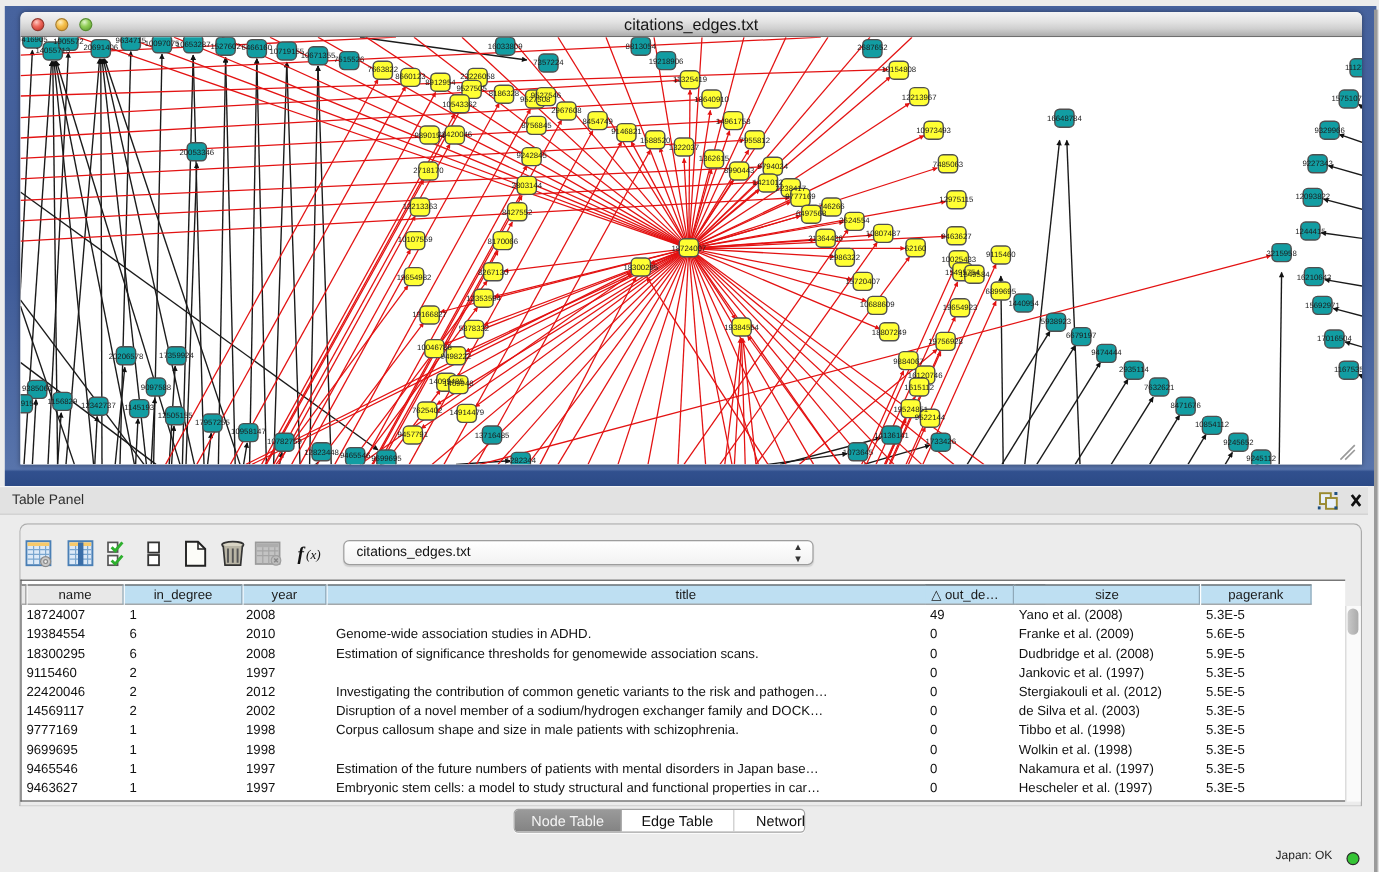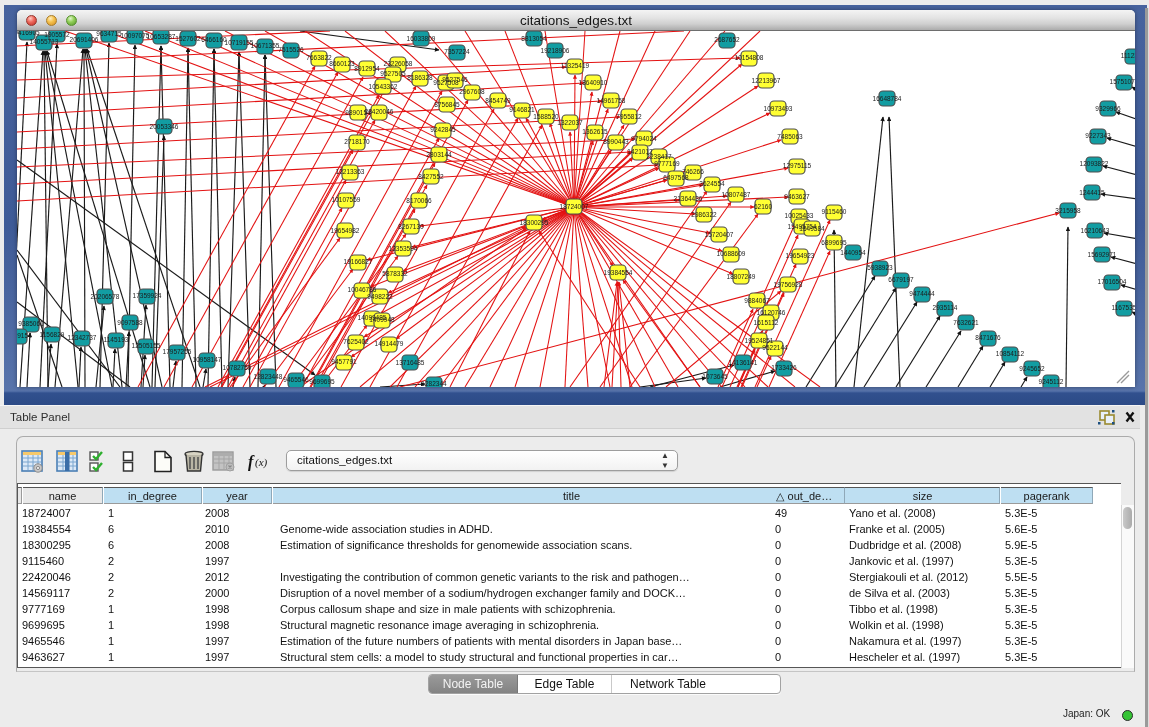--- a/index.html
+++ b/index.html
@@ -34,21 +34,21 @@
 
 #sbar{left:1121px;top:505px;width:13px;height:163px;background:#fafafa;
  border-left:1px solid #d5d5d5}
 #sthumb{left:1123px;top:507px;width:9px;height:22px;border-radius:5px;
  background:linear-gradient(90deg,#c9c9c9,#ababab)}
 
 #dd{left:286px;top:450px;width:392px;height:21px;background:linear-gradient(180deg,#fff,#f2f2f2);
  border:1px solid #9d9d9d;border-radius:5px;font-size:11.5px;color:#111;line-height:19px;
  padding-left:10px;box-shadow:0 1px 1px rgba(0,0,0,.12)}
 
-#tabs{left:428px;top:674px;width:353px;height:20px;border:1px solid #a2a2a2;
+#tabs{left:428px;top:674px;width:243px;height:20px;border:1px solid #a2a2a2;
  border-radius:4px;background:#fff;overflow:hidden;box-shadow:0 1px 0 rgba(255,255,255,.8)}
 .tab{position:absolute;top:0;height:100%;font-size:12px;line-height:19px;text-align:center;color:#111}
 #tab1{left:0;width:89px;background:linear-gradient(180deg,#9a9a9a,#838383);color:#f4f4f4;
  border-right:1px solid #787878}
 #tab2{left:89px;width:94px;border-right:1px solid #c9c9c9}
 #tab3{left:183px;width:112px}
 #mem{left:1063px;top:708px;font-size:10px;color:#222}
 #dot{left:1122px;top:710px;width:11px;height:11px;border-radius:50%;background:#35c435;border:1.5px solid #2b2b2b}
 .icon{position:absolute;top:450px}
 </style></head><body>
@@ -632,21 +632,21 @@
     <span style="left:775px">49</span>
     <span style="left:849px">Yano et al. (2008)</span>
     <span style="left:1005px">5.3E-5</span>
   </div>
 <div class="row" style="top:521px">
     <span style="left:22px">19384554</span>
     <span style="left:108px">6</span>
     <span style="left:205px">2010</span>
     <span style="left:280px">Genome-wide association studies in ADHD.</span>
     <span style="left:775px">0</span>
-    <span style="left:849px">Franke et al. (2005)</span>
+    <span style="left:849px">Franke et al. (2009)</span>
     <span style="left:1005px">5.6E-5</span>
   </div>
 <div class="row" style="top:537px">
     <span style="left:22px">18300295</span>
     <span style="left:108px">6</span>
     <span style="left:205px">2008</span>
     <span style="left:280px">Estimation of significance thresholds for genomewide association scans.</span>
     <span style="left:775px">0</span>
     <span style="left:849px">Dudbridge et al. (2008)</span>
     <span style="left:1005px">5.9E-5</span>
@@ -664,58 +664,57 @@
     <span style="left:108px">2</span>
     <span style="left:205px">2012</span>
     <span style="left:280px">Investigating the contribution of common genetic variants to the risk and pathogen…</span>
     <span style="left:775px">0</span>
     <span style="left:849px">Stergiakouli et al. (2012)</span>
     <span style="left:1005px">5.5E-5</span>
   </div>
 <div class="row" style="top:585px">
     <span style="left:22px">14569117</span>
     <span style="left:108px">2</span>
-    <span style="left:205px">2000</span>
+    <span style="left:205px">2002</span>
     <span style="left:280px">Disruption of a novel member of a sodium/hydrogen exchanger family and DOCK…</span>
     <span style="left:775px">0</span>
     <span style="left:849px">de Silva et al. (2003)</span>
     <span style="left:1005px">5.3E-5</span>
   </div>
 <div class="row" style="top:601px">
     <span style="left:22px">9777169</span>
     <span style="left:108px">1</span>
     <span style="left:205px">1998</span>
     <span style="left:280px">Corpus callosum shape and size in male patients with schizophrenia.</span>
     <span style="left:775px">0</span>
     <span style="left:849px">Tibbo et al. (1998)</span>
     <span style="left:1005px">5.3E-5</span>
   </div>
 <div class="row" style="top:617px">
     <span style="left:22px">9699695</span>
     <span style="left:108px">1</span>
     <span style="left:205px">1998</span>
-    <span style="left:280px">Structural magnetic resonance image averaging in schizophrenia.</span>
     <span style="left:775px">0</span>
     <span style="left:849px">Wolkin et al. (1998)</span>
     <span style="left:1005px">5.3E-5</span>
   </div>
 <div class="row" style="top:633px">
     <span style="left:22px">9465546</span>
     <span style="left:108px">1</span>
     <span style="left:205px">1997</span>
     <span style="left:280px">Estimation of the future numbers of patients with mental disorders in Japan base…</span>
     <span style="left:775px">0</span>
     <span style="left:849px">Nakamura et al. (1997)</span>
     <span style="left:1005px">5.3E-5</span>
   </div>
 <div class="row" style="top:649px">
     <span style="left:22px">9463627</span>
     <span style="left:108px">1</span>
     <span style="left:205px">1997</span>
-    <span style="left:280px">Structural stem cells: a model to study structural and functional properties in car…</span>
+    <span style="left:280px">Embryonic stem cells: a model to study structural and functional properties in car…</span>
     <span style="left:775px">0</span>
     <span style="left:849px">Hescheler et al. (1997)</span>
     <span style="left:1005px">5.3E-5</span>
   </div>
 <div class="abs" id="sbar"></div>
 <div class="abs" id="sthumb"></div>
 <div class="abs" id="tabs">
   <div class="tab" id="tab1">Node Table</div>
   <div class="tab" id="tab2">Edge Table</div>
   <div class="tab" id="tab3">Network Table</div>

